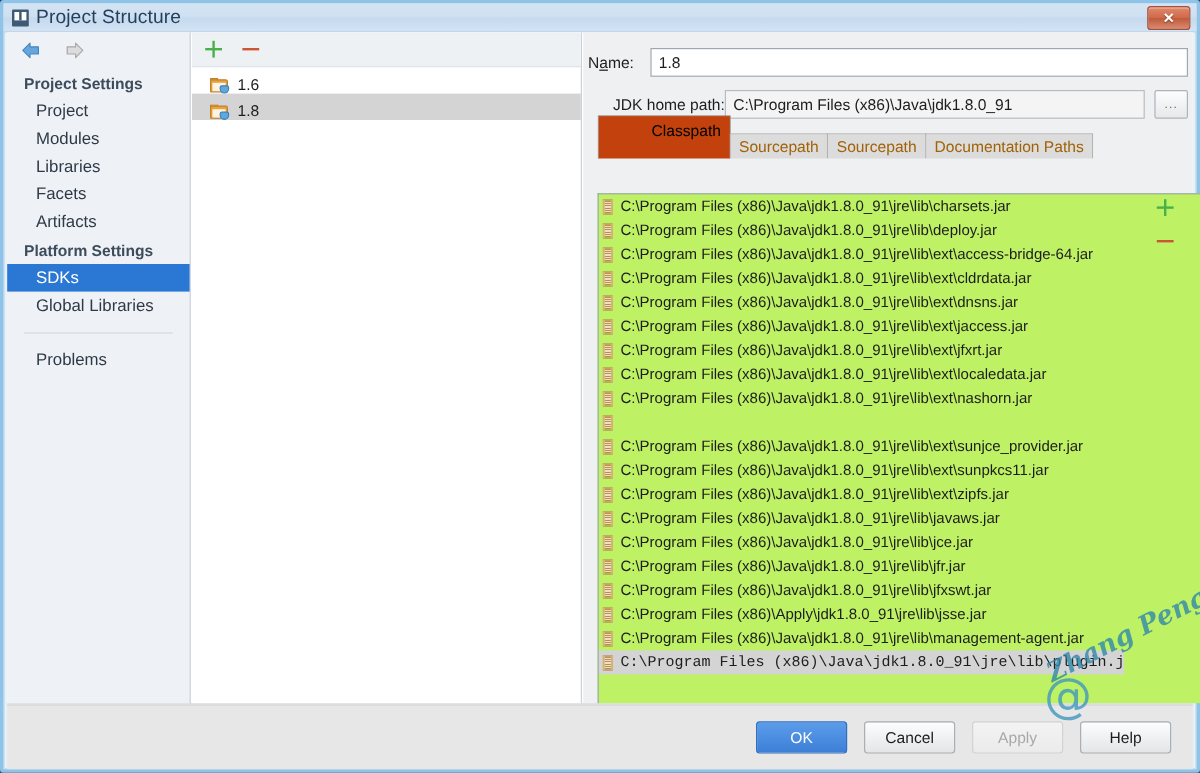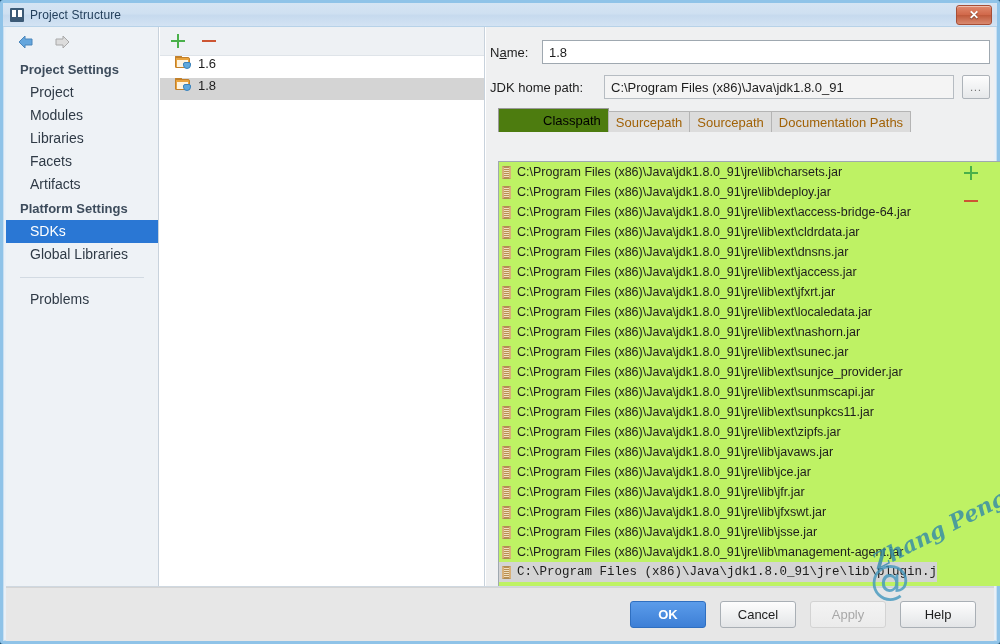--- a/index.html
+++ b/index.html
@@ -50,21 +50,21 @@
     position: absolute; left: 2px; top: 2px;
     width: 10px; height: 7px;
     background: #fff;
   }
   .title-icon .sp {
     position: absolute; left: 6px; top: 2px;
     width: 2px; height: 7px;
     background: #3c5a76;
   }
   #title-text {
-    font-size: 12px;
+    font-size: 16px;
     color: #24405c;
     letter-spacing: 0.1px;
   }
   #close-btn {
     position: absolute;
     right: 5px; top: 2px;
     width: 34px; height: 18px;
     background: linear-gradient(to bottom, #e0896d 0%, #d1694b 48%, #c05a3c 52%, #d98a70 100%);
     border: 1px solid #a7elf 0;
     border: 1px solid #a74e35;
@@ -159,21 +159,21 @@
   }
   .tb-plus::before { left:7px; top:1px; width:2px; height:14px; }
   .tb-plus::after  { left:1px; top:7px; width:14px; height:2px; }
   .tb-minus::before {
     content:""; position:absolute; left:1px; top:7px;
     width:14px; height:2px; background:#cc5533;
   }
   .sdk-row {
     height: 22px;
     display: flex;
-    align-items: flex-start;
+    align-items: flex-end;
     padding-left: 15px;
     font-size: 13px;
     color: #1d1d1d;
   }
   .sdk-row.sel { background: #d4d4d4; }
   .folder-ico {
     width: 16px; height: 13px;
     position: relative;
     margin-right: 7px;
     flex: none;
@@ -217,21 +217,21 @@
     background: #eff0f1;
     box-sizing: border-box;
     padding: 0;
   }
   .field-row {
     display: flex;
     align-items: center;
     padding: 0 4px;
   }
   #name-row { height: 34px; margin-top: 8px; }
-  #jdk-row  { height: 30px; margin-top: 3px; }
+  #jdk-row  { height: 30px; margin-top: 3px; text-align: right; }
 
   .field-label {
     font-size: 13px;
     color: #1d1d1d;
     flex: none;
   }
   .field-label u { text-decoration: underline; }
   #name-label { width: 52px; }
   #jdk-label  { width: 114px; }
 
@@ -278,22 +278,22 @@
     font-size: 13px;
     color: #a16207;
     background: #dcdcdc;
     border: 1px solid #b4b4b4;
     border-bottom: none;
     box-sizing: border-box;
     margin-right: -1px;
     border-radius: 1px 1px 0 0;
   }
   .tab.active {
-    background: #4d7c0f;
-    height: 24px;
+    background: #c2410c;
+    height: 36px;
     line-height: 24px;
     color: #000;
     border-color: #9a9a9a;
     padding-left: 44px;
   }
 
   
   #cp-wrap {
     position: absolute;
     left: 12px; top: 134px;
@@ -382,21 +382,21 @@
     width: 76px; height: 27px;
     border-radius: 3px;
     font-size: 13px;
     display: flex; align-items: center; justify-content: center;
     box-sizing: border-box;
   }
   .dlg-btn.primary {
     background: linear-gradient(to bottom,#5b9cea,#3d7fd6);
     border: 1px solid #2f6fc0;
     color: #ffffff;
-    font-weight: bold;
+    font-weight: normal;
   }
   .dlg-btn.normal {
     background: linear-gradient(to bottom,#fdfdfd,#e3e5e7);
     border: 1px solid #a9afb5;
     color: #1d1d1d;
   }
   .dlg-btn.disabled {
     background: linear-gradient(to bottom,#f3f3f3,#ebebeb);
     border: 1px solid #d3d3d3;
     color: #a8a8a8;
@@ -565,32 +565,27 @@
             <div class="cp-row">
               <span class="jar-ico"></span>
               <span class="cp-text">C:\Program Files (x86)\Java\jdk1.8.0_91\jre\lib\ext\localedata.jar</span>
             </div>
             <div class="cp-row">
               <span class="jar-ico"></span>
               <span class="cp-text">C:\Program Files (x86)\Java\jdk1.8.0_91\jre\lib\ext\nashorn.jar</span>
             </div>
             <div class="cp-row">
               <span class="jar-ico"></span>
-              <span class="cp-text">C:\Program Files (x86)\Java\jdk1.8.0_91\jre\lib\ext\sunec.jar</span>
             </div>
             <div class="cp-row">
               <span class="jar-ico"></span>
               <span class="cp-text">C:\Program Files (x86)\Java\jdk1.8.0_91\jre\lib\ext\sunjce_provider.jar</span>
             </div>
             <div class="cp-row">
               <span class="jar-ico"></span>
-              <span class="cp-text">C:\Program Files (x86)\Java\jdk1.8.0_91\jre\lib\ext\sunmscapi.jar</span>
-            </div>
-            <div class="cp-row">
-              <span class="jar-ico"></span>
               <span class="cp-text">C:\Program Files (x86)\Java\jdk1.8.0_91\jre\lib\ext\sunpkcs11.jar</span>
             </div>
             <div class="cp-row">
               <span class="jar-ico"></span>
               <span class="cp-text">C:\Program Files (x86)\Java\jdk1.8.0_91\jre\lib\ext\zipfs.jar</span>
             </div>
             <div class="cp-row">
               <span class="jar-ico"></span>
               <span class="cp-text">C:\Program Files (x86)\Java\jdk1.8.0_91\jre\lib\javaws.jar</span>
             </div>
@@ -601,21 +596,21 @@
             <div class="cp-row">
               <span class="jar-ico"></span>
               <span class="cp-text">C:\Program Files (x86)\Java\jdk1.8.0_91\jre\lib\jfr.jar</span>
             </div>
             <div class="cp-row">
               <span class="jar-ico"></span>
               <span class="cp-text">C:\Program Files (x86)\Java\jdk1.8.0_91\jre\lib\jfxswt.jar</span>
             </div>
             <div class="cp-row">
               <span class="jar-ico"></span>
-              <span class="cp-text">C:\Program Files (x86)\Java\jdk1.8.0_91\jre\lib\jsse.jar</span>
+              <span class="cp-text">C:\Program Files (x86)\Apply\jdk1.8.0_91\jre\lib\jsse.jar</span>
             </div>
             <div class="cp-row">
               <span class="jar-ico"></span>
               <span class="cp-text">C:\Program Files (x86)\Java\jdk1.8.0_91\jre\lib\management-agent.jar</span>
             </div>
             <div class="cp-row sel">
               <span class="jar-ico"></span>
               <span class="cp-text">C:\Program Files (x86)\Java\jdk1.8.0_91\jre\lib\plugin.jar</span>
             </div>
           </div>

